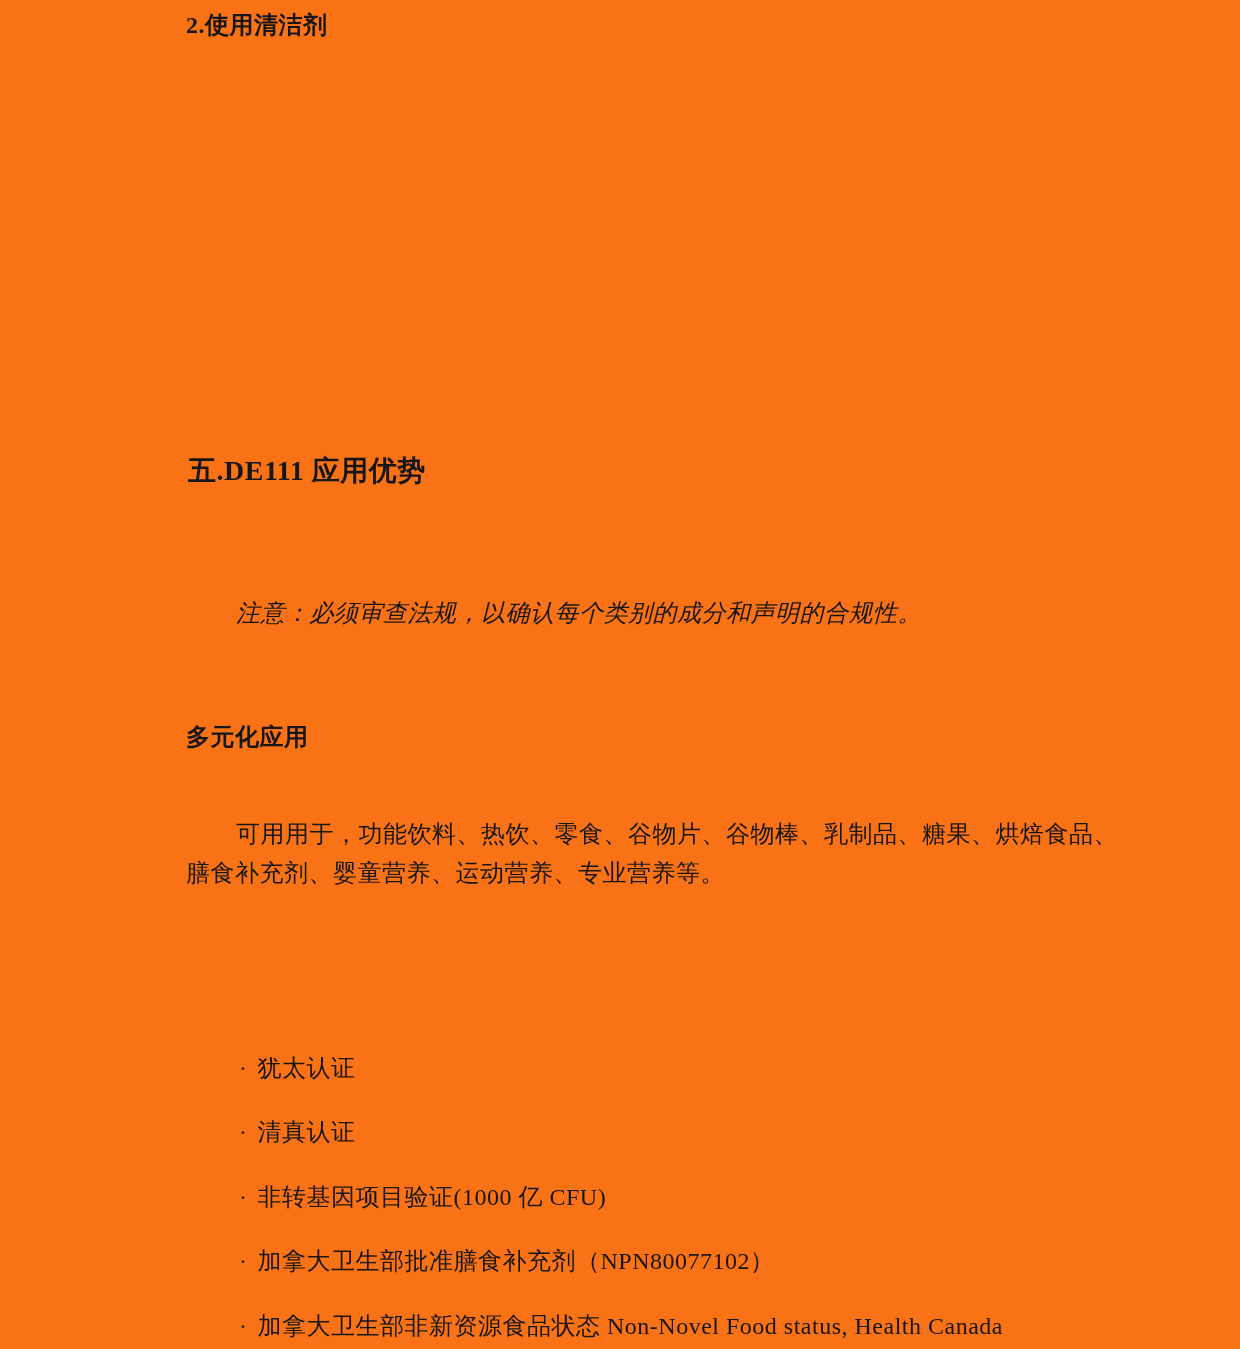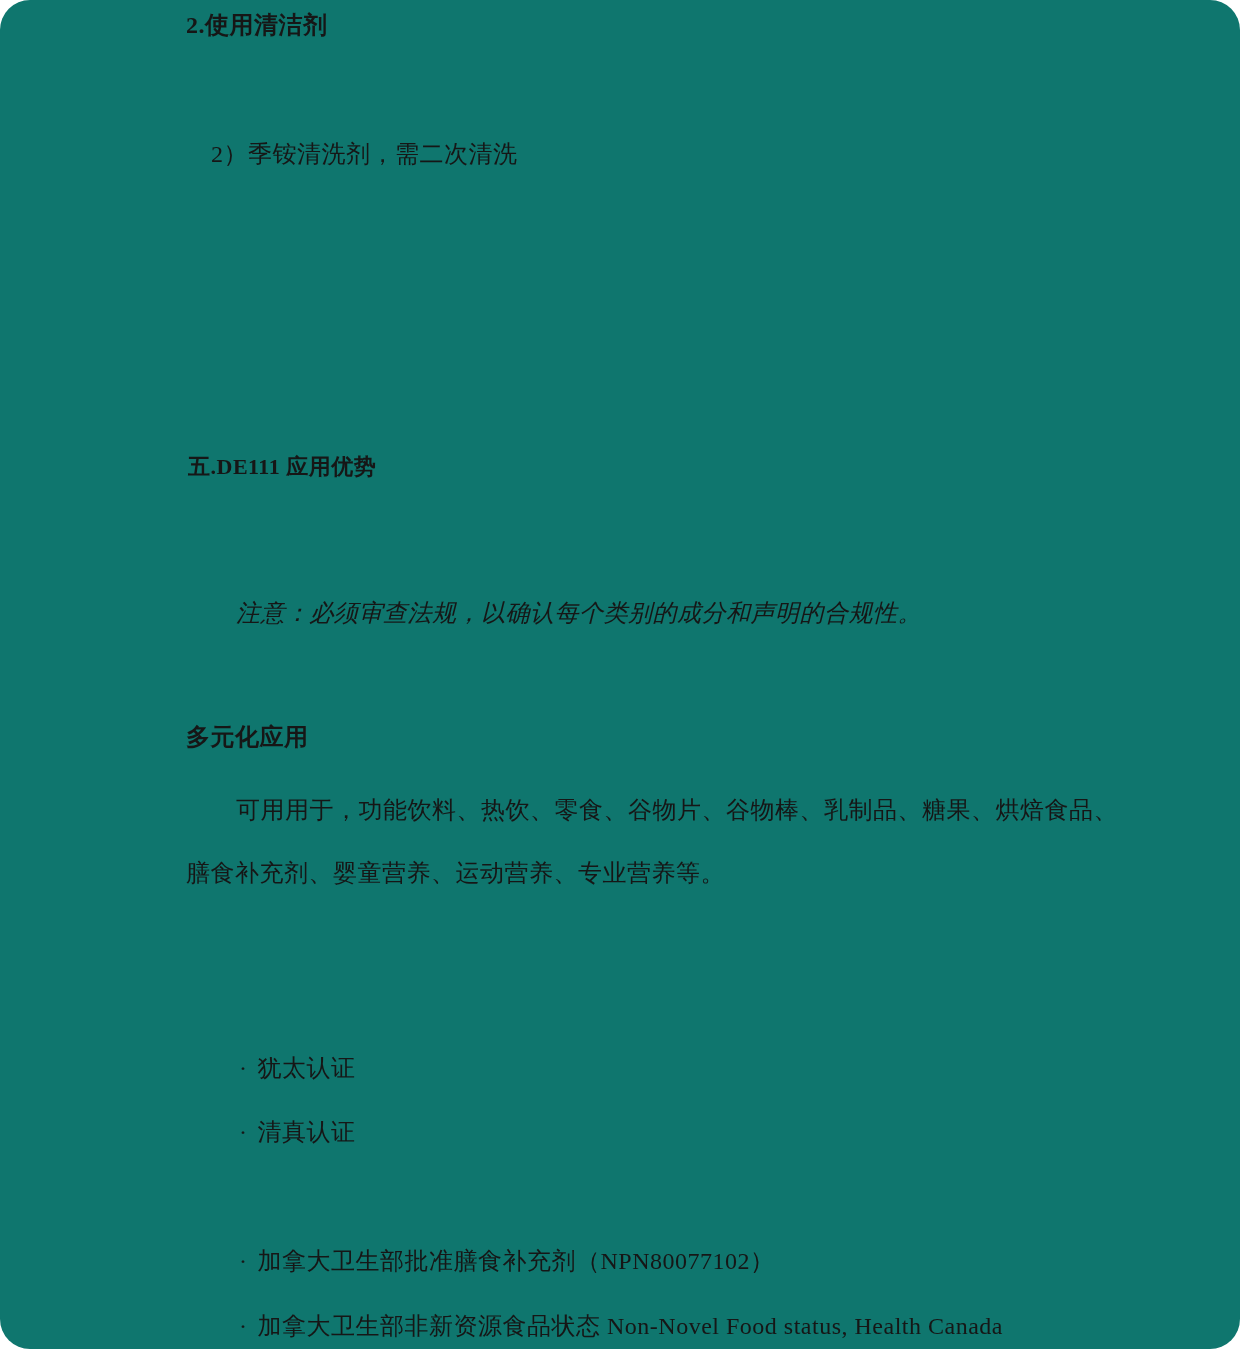--- a/index.html
+++ b/index.html
@@ -4,46 +4,45 @@
 <style>
   html, body {
     margin: 0;
     padding: 0;
     background: #ffffff;
   }
   .page {
     position: relative;
     width: 1240px;
     height: 1349px;
-    background: #0f766e;
+    background: #f97316;
     font-family: "Liberation Serif", "DejaVu Serif", serif;
     color: #161616;
     overflow: hidden;
-    border-radius: 30px;
   }
   .line {
     position: absolute;
     white-space: nowrap;
     font-size: 24px;
     line-height: 1.2;
     letter-spacing: 0.5px;
   }
   .bold { font-weight: 700; }
-  .h-big { font-size: 22px; font-weight: 700; letter-spacing: 0.5px; }
+  .h-big { font-size: 28px; font-weight: 700; letter-spacing: 0.5px; }
 
   
   .ln-clean-head   { left: 186px; top: 11px; }
   .ln-clean-item1  { left: 211px; top: 76px; }
   .ln-clean-item2  { left: 211px; top: 140px; }
   .ln-clean-note   { left: 186px; top: 269px; }
   .ln-s5-head      { left: 188px; top: 454px; }
   .ln-s5-lead      { left: 236px; top: 534px; }
   .ln-s5-note      { left: 236px; top: 599px; font-style: italic; }
   .ln-s5-subhead   { left: 186px; top: 723px; }
-  .ln-s5-body1     { left: 236px; top: 796px; }
+  .ln-s5-body1     { left: 236px; top: 820px; }
   .ln-s5-body2     { left: 186px; top: 859px; }
   .ln-s6-head      { left: 188px; top: 978px; }
   .ln-bullet-0     { left: 239px; top: 1054px; }
   .ln-bullet-1     { left: 239px; top: 1118px; }
   .ln-bullet-2     { left: 239px; top: 1183px; }
   .ln-bullet-3     { left: 239px; top: 1247px; }
   .ln-bullet-4     { left: 239px; top: 1312px; text-align: right; }
 
   .bullet-marker {
     display: inline-block;
@@ -51,21 +50,20 @@
   }
 </style>
 </head>
 <body>
 
 <div class="page">
 
   <div class="line bold ln-clean-head">2.使用清洁剂</div>
 
 
-  <div class="line ln-clean-item2">2）季铵清洗剂，需二次清洗</div>
 
 
   <div class="line h-big ln-s5-head">五.DE111 应用优势</div>
 
 
   <div class="line ln-s5-note">注意：必须审查法规，以确认每个类别的成分和声明的合规性。</div>
 
   <div class="line bold ln-s5-subhead">多元化应用</div>
 
   <div class="line ln-s5-body1">可用用于，功能饮料、热饮、零食、谷物片、谷物棒、乳制品、糖果、烘焙食品、</div>
@@ -74,20 +72,23 @@
 
 
   <div class="line ln-bullet-0">
     <span class="bullet-marker">·</span><span>犹太认证</span>
   </div>
 
   <div class="line ln-bullet-1">
     <span class="bullet-marker">·</span><span>清真认证</span>
   </div>
 
+  <div class="line ln-bullet-2">
+    <span class="bullet-marker">·</span><span>非转基因项目验证(1000 亿 CFU)</span>
+  </div>
 
   <div class="line ln-bullet-3">
     <span class="bullet-marker">·</span><span>加拿大卫生部批准膳食补充剂（NPN80077102）</span>
   </div>
 
   <div class="line ln-bullet-4">
     <span class="bullet-marker">·</span><span>加拿大卫生部非新资源食品状态 Non-Novel Food status, Health Canada</span>
   </div>
 
 </div>

